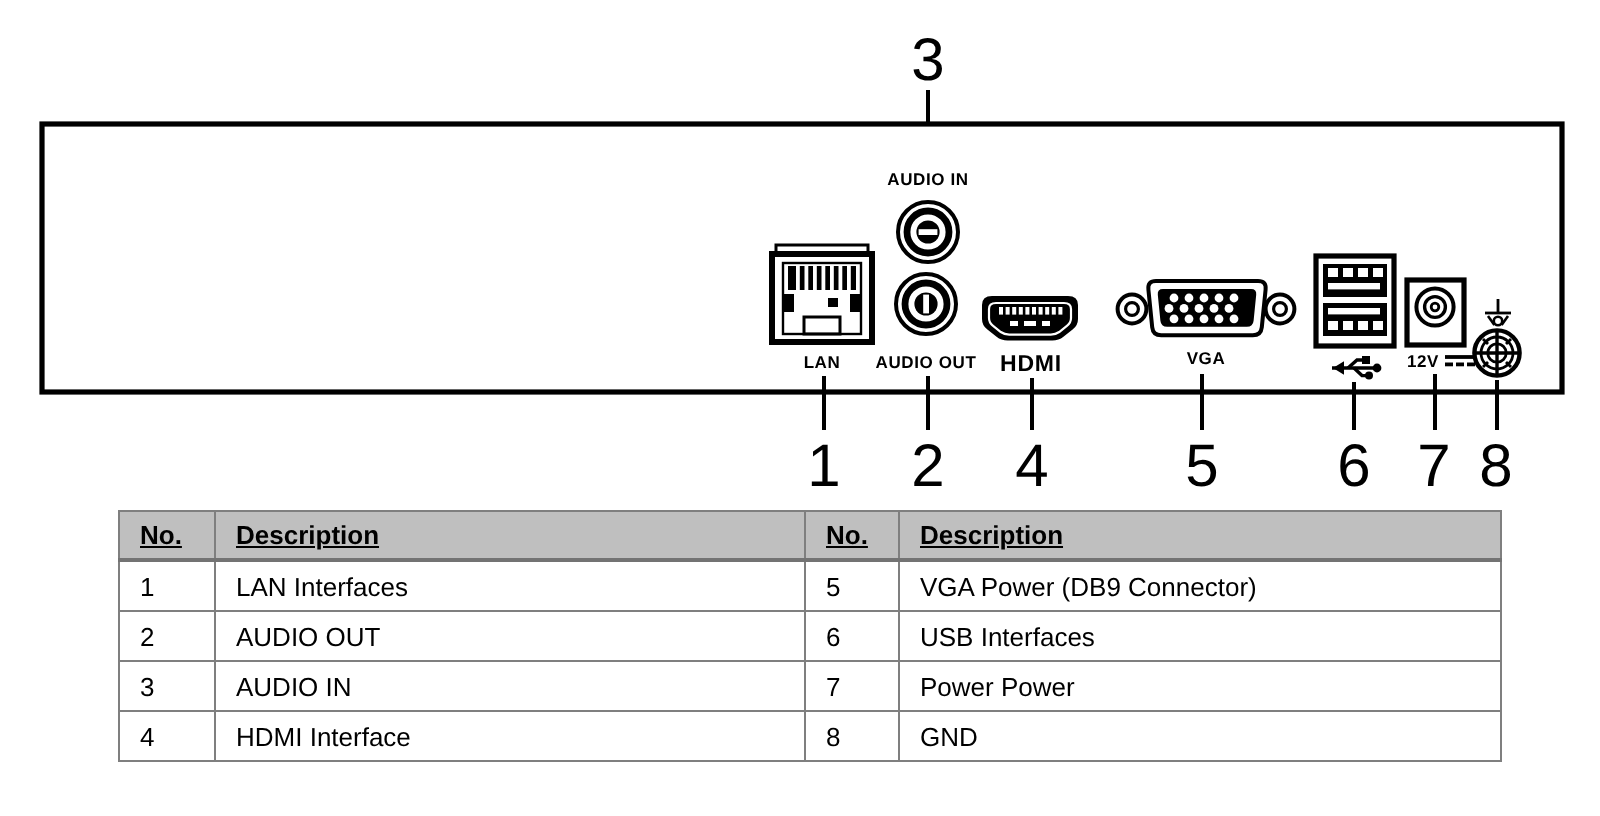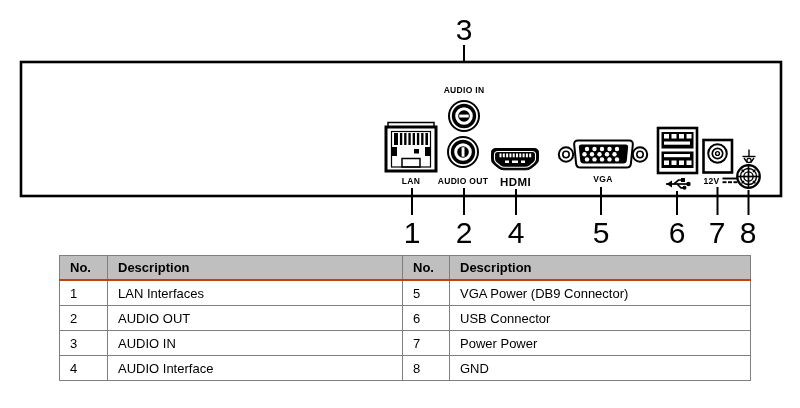--- a/index.html
+++ b/index.html
@@ -32,21 +32,22 @@
     padding: 0 0 0 10px;
     text-align: left;
     vertical-align: middle;
     overflow: hidden;
     white-space: nowrap;
   }
   .spec-table th {
     background: #bfbfbf;
     font-weight: bold;
     height: 23px;
-    border-bottom: 2px solid #c2410c;
+    border-bottom: 2px solid #737373;
+    text-decoration: underline;
   }
   .spec-table td { height: 24px; background: #ffffff; }
   .col-no { width: 48px; padding-left: 8px; }
   .col-desc-l { width: 295px; }
   .col-no2 { width: 47px; padding-left: 8px; }
   .col-desc-r { width: 301px; }
 </style>
 </head>
 <body>
 
@@ -254,29 +255,29 @@
       <tr>
         <td class="col-no">1</td>
         <td class="col-desc-l">LAN Interfaces</td>
         <td class="col-no2">5</td>
         <td class="col-desc-r">VGA Power (DB9 Connector)</td>
       </tr>
       <tr>
         <td class="col-no">2</td>
         <td class="col-desc-l">AUDIO OUT</td>
         <td class="col-no2">6</td>
-        <td class="col-desc-r">USB Connector</td>
+        <td class="col-desc-r">USB Interfaces</td>
       </tr>
       <tr>
         <td class="col-no">3</td>
         <td class="col-desc-l">AUDIO IN</td>
         <td class="col-no2">7</td>
         <td class="col-desc-r">Power Power</td>
       </tr>
       <tr>
         <td class="col-no">4</td>
-        <td class="col-desc-l">AUDIO Interface</td>
+        <td class="col-desc-l">HDMI Interface</td>
         <td class="col-no2">8</td>
         <td class="col-desc-r">GND</td>
       </tr>
     </tbody>
   </table>
 </div>
 
 </body></html>

